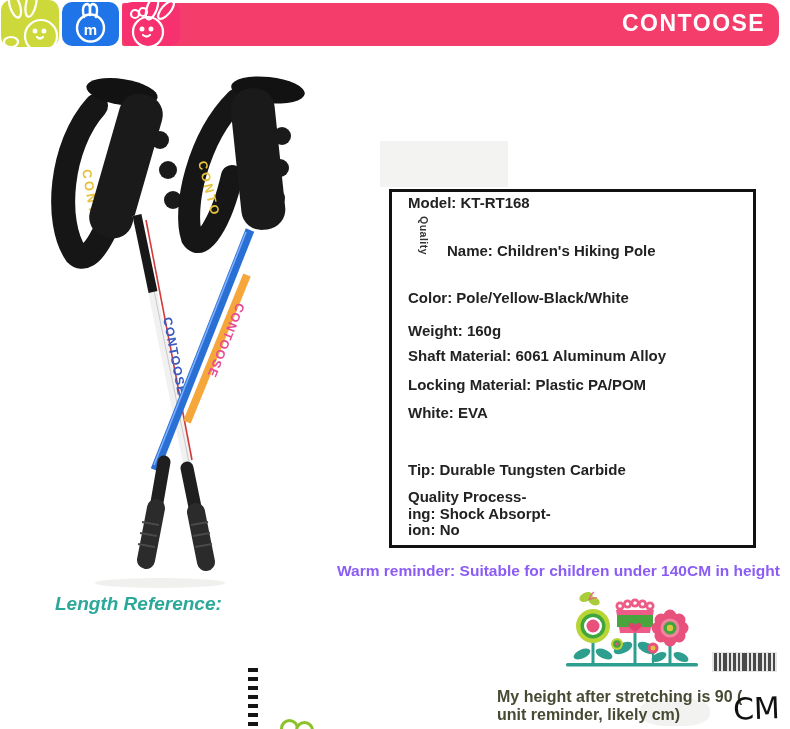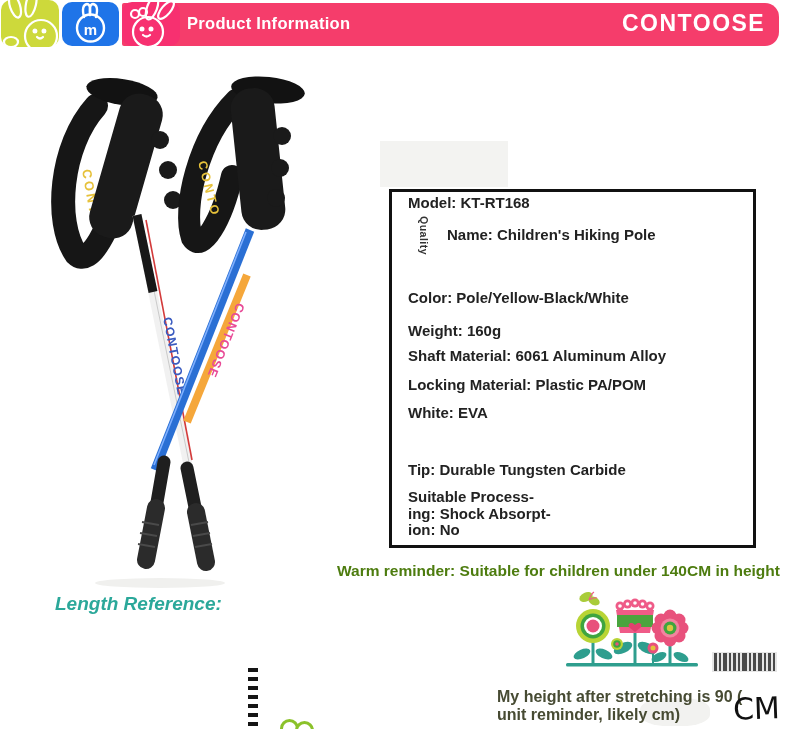--- a/index.html
+++ b/index.html
@@ -15,25 +15,25 @@
   .icon-pink{left:122px;top:2px;width:58px;height:44px;background:#f73070;}
   .hdr-title{position:absolute;left:187px;top:14px;color:#fff;font-size:16.5px;font-weight:bold;letter-spacing:.3px;}
   .hdr-brand{position:absolute;left:622px;top:10px;color:#fff;font-size:23px;font-weight:bold;letter-spacing:1.5px;}
 
   
   .gray-block{position:absolute;left:380px;top:141px;width:128px;height:46px;background:#f3f3f1;}
   .spec-box{position:absolute;left:389px;top:189px;width:361px;height:353px;
             border:3px solid #111;background:#fff;}
   .spec-row{position:absolute;left:16px;font-size:15px;font-weight:bold;color:#222;white-space:nowrap;}
   .spec-row.small{font-size:12.5px;}
-  .spec-row.indent{left:55px;}
+  .spec-row.indent{left:55px;margin-top:16px;}
   .quality-vert{position:absolute;left:26px;top:24px;font-size:10.5px;font-weight:bold;color:#333;
                 writing-mode:vertical-rl;letter-spacing:.5px;}
 
-  .warm-reminder{position:absolute;left:337px;top:562px;font-size:15.5px;font-weight:bold;color:#4d7c0f;white-space:nowrap;}
+  .warm-reminder{position:absolute;left:337px;top:562px;font-size:15.5px;font-weight:bold;color:#8b5cf6;white-space:nowrap;}
   .length-ref{position:absolute;left:55px;top:593px;font-size:19px;font-weight:bold;color:#2ba89a;font-style:italic;}
 
   
   .ruler-dashes{position:absolute;left:248px;top:668px;width:10px;height:61px;
      background:repeating-linear-gradient(to bottom,#151515 0 4px,transparent 4px 9px);}
   .green-ring{position:absolute;width:13px;height:13px;border:3px solid #8bc22a;border-radius:50%;background:#fff;}
   .height-note{position:absolute;left:497px;top:688px;font-size:16px;line-height:17.5px;
                font-weight:bold;color:#474b33;}
   .cm-label{position:absolute;left:733px;top:691px;font-size:30px;color:#111;
             font-family:"DejaVu Sans",sans-serif;transform:rotate(-2deg);}
@@ -85,21 +85,20 @@
         <circle cx="26" cy="30" r="15"></circle>
         <circle cx="20" cy="27" r="1.4" fill="#fff"></circle>
         <circle cx="29" cy="27" r="1.4" fill="#fff"></circle>
         <path d="M21 33 q3.5 3 7 0"></path>
         <circle cx="13" cy="12" r="4"></circle>
         <circle cx="21" cy="10" r="4"></circle>
       </g>
     </svg>
   </div>
 
-  <div class="hdr-title">Product Information</div>
   <div class="hdr-brand">CONTOOSE</div>
 
   <svg class="poles" width="380" height="520" viewBox="0 0 380 520">
 
     <path d="M 66 36 C 30 76, 24 152, 46 184 C 60 198, 80 158, 92 112" fill="none" stroke="#161616" stroke-width="24" stroke-linecap="round"></path>
     <text transform="translate(52 100) rotate(80)" font-size="13" font-weight="bold" fill="#e6c13a" letter-spacing="2.5" font-family="Liberation Sans, sans-serif">CONTO</text>
 
     <g>
       <ellipse cx="92" cy="22" rx="36" ry="13" fill="#121212" transform="rotate(9 92 22)"></ellipse>
       <rect x="74" y="22" width="44" height="148" rx="20" fill="#1a1a1a" transform="rotate(16 96 96)"></rect>
@@ -157,21 +156,21 @@
   <div class="spec-box">
     <div class="quality-vert">Quality</div>
     <div class="spec-row" style="top:2px">Model: KT-RT168</div>
     <div class="spec-row indent" style="top:34px">Name: Children's Hiking Pole</div>
     <div class="spec-row" style="top:97px">Color: Pole/Yellow-Black/White</div>
     <div class="spec-row" style="top:130px">Weight: 160g</div>
     <div class="spec-row" style="top:155px">Shaft Material: 6061 Aluminum Alloy</div>
     <div class="spec-row" style="top:184px">Locking Material: Plastic PA/POM</div>
     <div class="spec-row" style="top:212px">White: EVA</div>
     <div class="spec-row" style="top:269px">Tip: Durable Tungsten Carbide</div>
-    <div class="spec-row" style="top:296px">Suitable Process-</div>
+    <div class="spec-row" style="top:296px">Quality Process-</div>
     <div class="spec-row" style="top:313px">ing: Shock Absorpt-</div>
     <div class="spec-row" style="top:329px">ion: No</div>
   </div>
 
   <div class="warm-reminder">Warm reminder: Suitable for children under 140CM in height</div>
 
   <div class="length-ref">Length Reference:</div>
 
   <svg class="flowers" width="150" height="85" viewBox="0 0 150 85">
 

